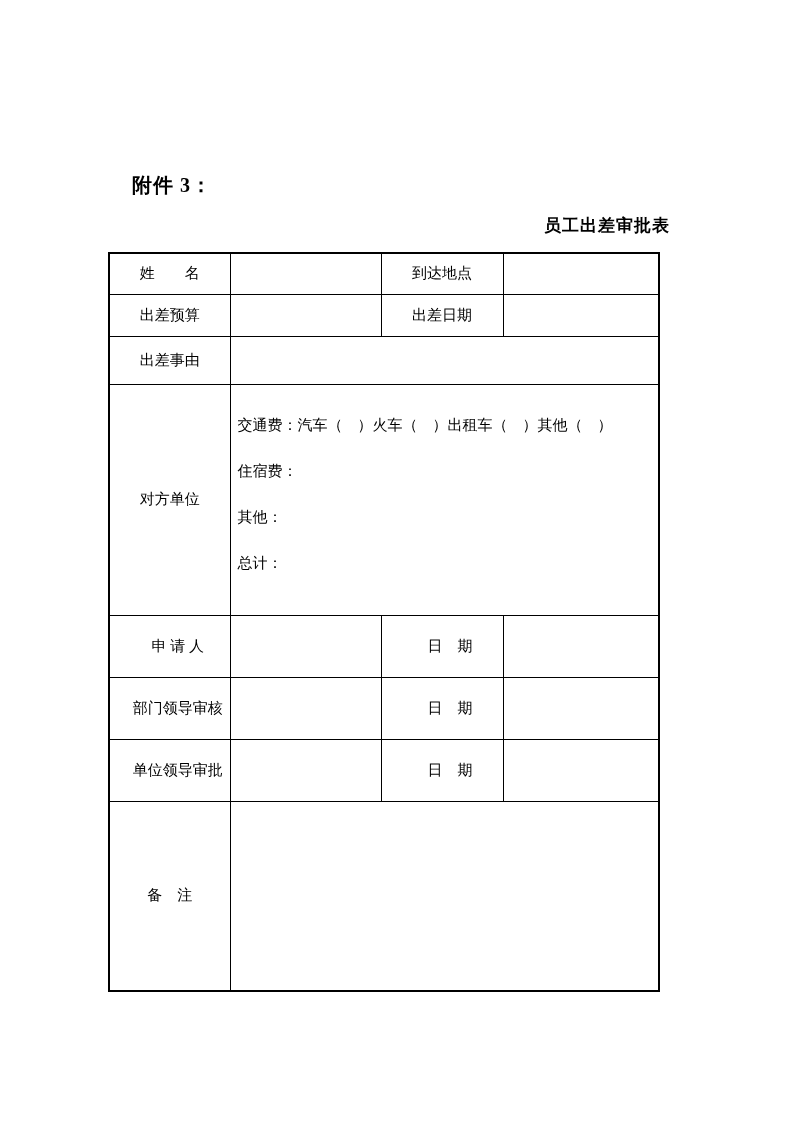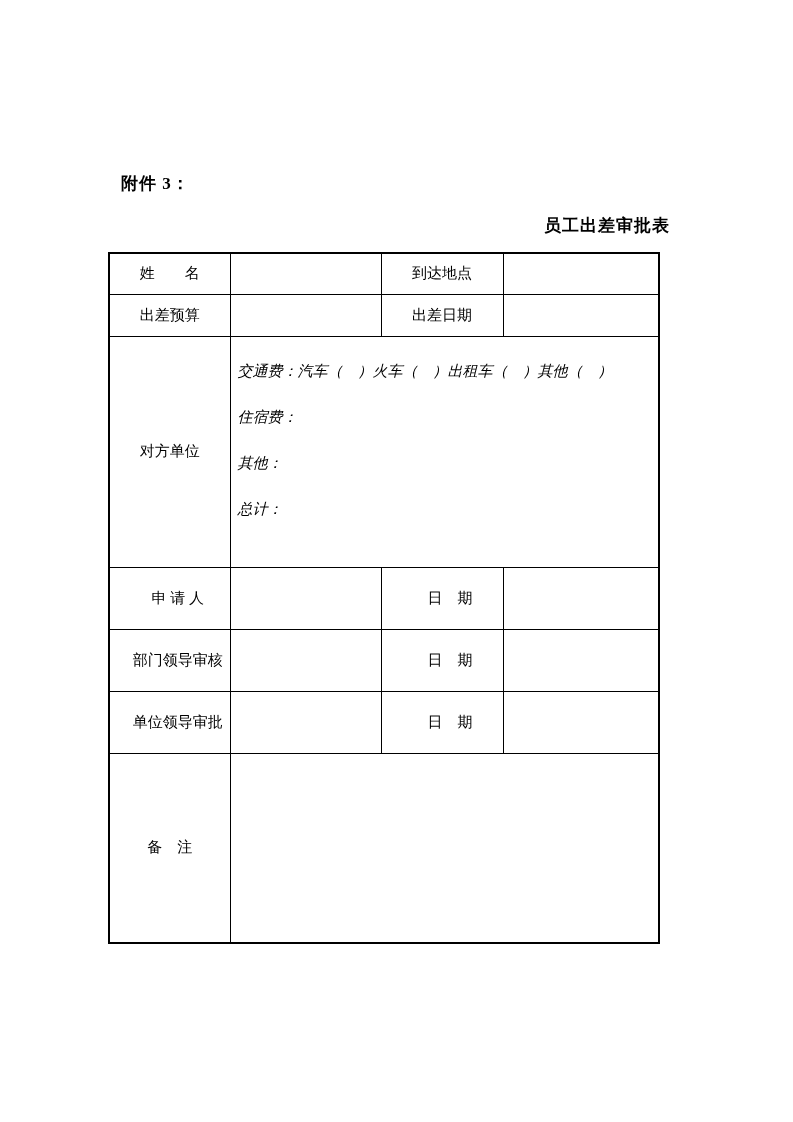--- a/index.html
+++ b/index.html
@@ -7,23 +7,23 @@
   body {
     width: 793px;
     height: 1122px;
     position: relative;
     font-family: "Liberation Serif", "DejaVu Serif", serif;
     color: #000000;
     overflow: hidden;
   }
   .attachment {
     position: absolute;
-    left: 121px;
+    left: 132px;
     top: 172px;
-    font-size: 17px;
+    font-size: 20px;
     font-weight: bold;
     letter-spacing: 1px;
   }
   .title {
     position: absolute;
     left: 121px;
     top: 214px;
     width: 549px;
     text-align: right;
     font-size: 17px;
@@ -49,22 +49,21 @@
     text-align: center;
   }
   tr.r-basic1 td { height: 41px; }
   tr.r-basic2 td { height: 42px; }
   tr.r-reason td { height: 48px; }
   tr.r-budget td { height: 231px; }
   tr.r-approve td { height: 62px; padding-left: 16px; }
   tr.r-remarks td { height: 190px; }
   td.budget-cell {
     vertical-align: top;
-    padding: 11px 8px 0 7px;
-    font-style: italic;
+    padding: 17px 8px 0 7px;
   }
   .budget-line {
     line-height: 46px;
     white-space: nowrap;
   }
 </style>
 </head>
 <body>
 
 <div class="page">
@@ -89,20 +88,24 @@
       <td class="blank"></td>
     </tr>
 
     <tr class="r-basic2">
       <td class="label">出差预算</td>
       <td class="blank"></td>
       <td class="label">出差日期</td>
       <td class="blank"></td>
     </tr>
 
+    <tr class="r-reason">
+      <td class="label">出差事由</td>
+      <td class="blank" colspan="3"></td>
+    </tr>
 
     <tr class="r-budget">
       <td class="label">对方单位</td>
       <td class="budget-cell" colspan="3">
         <div class="budget-line">交通费：汽车（　）火车（　）出租车（　）其他（　）</div>
         <div class="budget-line">住宿费：</div>
         <div class="budget-line">其他：</div>
         <div class="budget-line">总计：</div>
       </td>
     </tr>

